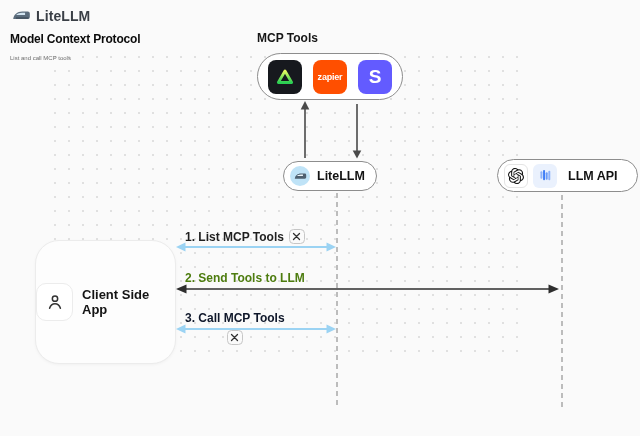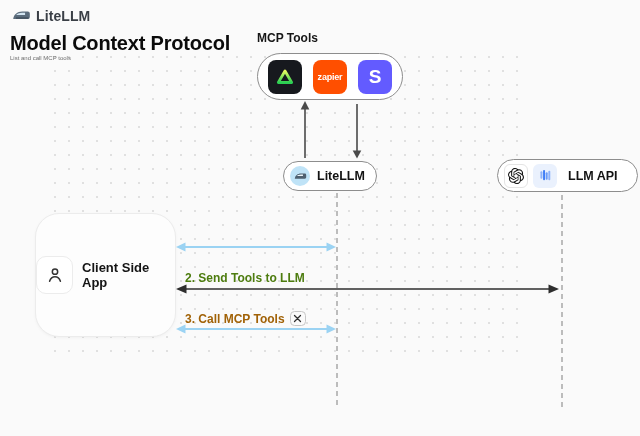--- a/index.html
+++ b/index.html
@@ -14,21 +14,21 @@
   .dotgrid {
     position:absolute; left:48px; top:50px; width:474px; height:312px;
     background-image: radial-gradient(circle, #e0e0e0 1.05px, transparent 1.05px);
     background-size: 14px 14px; z-index:0;
   }
   svg.wires { position:absolute; inset:0; z-index:1; pointer-events:none; }
 
   .header { position:absolute; left:12px; top:7px; display:flex; align-items:center; gap:5px; z-index:2; }
   .brand { font-size:14px; font-weight:700; color:#3a3f46; letter-spacing:.1px; }
 
-  .title { position:absolute; left:10px; top:32px; font-size:20px; font-weight:700; color:#0b0b0b; letter-spacing:-.2px; z-index:2; }
+  .title { position:absolute; left:10px; top:32px; font-size:12px; font-weight:700; color:#0b0b0b; letter-spacing:-.2px; z-index:2; }
   .subtitle { position:absolute; left:10px; top:55px; font-size:6px; color:#6d6d6d; z-index:2; }
 
   .mcp-label { position:absolute; left:257px; top:31px; width:146px; text-align:left; font-size:12px; font-weight:600; color:#161616; z-index:2; }
   .mcp-pill {
     position:absolute; left:257px; top:53px; width:146px; height:47px; border-radius:24px;
     background:#fff; border:1.4px solid #8d8d8d; display:flex; align-items:center; justify-content:center; gap:11px; z-index:2;
   }
   .tile { width:34px; height:34px; border-radius:8px; display:flex; align-items:center; justify-content:center; overflow:hidden; }
   .tile-dark { background: var(--color-tool-tile-black, #17191e); }
   .tile-zapier { background: var(--color-zapier-orange, #ff4f00); }
@@ -43,31 +43,31 @@
   .node-litellm .circle-icon { width:20px; height:20px; border-radius:50%; background:var(--color-litellm-icon-blue,#bfe3f7); display:flex; align-items:center; justify-content:center; }
   .node-label { font-size:12.5px; font-weight:700; color:#131313; }
 
   .node-llmapi { left:497px; top:159px; width:141px; height:33px; border-radius:17px; padding-left:6px; gap:5px; }
   .provider-tile { width:24px; height:24px; border-radius:6px; display:flex; align-items:center; justify-content:center; }
   .provider-openai { background:#fff; border:1px solid #e4e4e4; }
   .provider-bars { background:#eaf1fd; }
   .node-llmapi .node-label { margin-left:6px; }
 
   .client-box {
-    position:absolute; left:35px; top:213px; width:141px; height:124px; border-radius:24px;
+    position:absolute; left:35px; top:240px; width:141px; height:124px; border-radius:24px;
     background:#fdfdfd; border:1.5px solid #ececec; box-shadow:0 1px 3px rgba(0,0,0,.04);
     display:flex; align-items:center; justify-content:center; gap:9px; z-index:2;
   }
   .person-badge { width:38px; height:38px; border-radius:10px; background:#fff; border:1px solid #ececec; display:flex; align-items:center; justify-content:center; }
   .client-label { font-size:13px; font-weight:700; color:#141414; }
 
   .msg { position:absolute; display:flex; align-items:center; gap:5px; z-index:2; font-size:12px; font-weight:600; }
   .msg-1 { left:185px; top:229px; color:#1f1f1f; }
   .msg-2 { left:185px; top:271px; color:#4d7c0f; }
-  .msg-3 { left:185px; top:311px; color:#a16207; }
+  .msg-3 { left:185px; top:311px; color:#0f172a;flex-direction:column; }
   .tools-badge { display:inline-flex; align-items:center; justify-content:center; width:16px; height:15px; border-radius:4.5px; border:1px solid #c6c6c6; background:#fafafa; }
 </style>
 </head>
 <body>
 
 <div class="stage">
 
   <div class="dotgrid"></div>
 
   <svg class="wires" width="640" height="436" viewBox="0 0 640 436">
@@ -161,20 +161,28 @@
   <div class="client-box">
     <span class="person-badge">
       <svg width="20" height="20" viewBox="0 0 24 24" fill="none" stroke="#333" stroke-width="1.8" stroke-linecap="round">
         <circle cx="12" cy="8" r="3.2"></circle>
         <path d="M5.5 19.5 C6.7 15.8 9.1 14 12 14 s5.3 1.8 6.5 5.5"></path>
       </svg>
     </span>
     <span class="client-label">Client Side App</span>
   </div>
 
+  <div class="msg msg-1">
+    <span>1. List MCP Tools</span>
+    <span class="tools-badge">
+      <svg width="9" height="9" viewBox="0 0 12 12" stroke="#2f2f2f" stroke-width="1.7" stroke-linecap="round" fill="none">
+        <path d="M2 2 L10 10 M10 2 L2 10"></path>
+      </svg>
+    </span>
+  </div>
 
   <div class="msg msg-2">
     <span>2. Send Tools to LLM</span>
   </div>
 
   <div class="msg msg-3">
     <span>3. Call MCP Tools</span>
     <span class="tools-badge">
       <svg width="9" height="9" viewBox="0 0 12 12" stroke="#2f2f2f" stroke-width="1.7" stroke-linecap="round" fill="none">
         <path d="M2 2 L10 10 M10 2 L2 10"></path>

